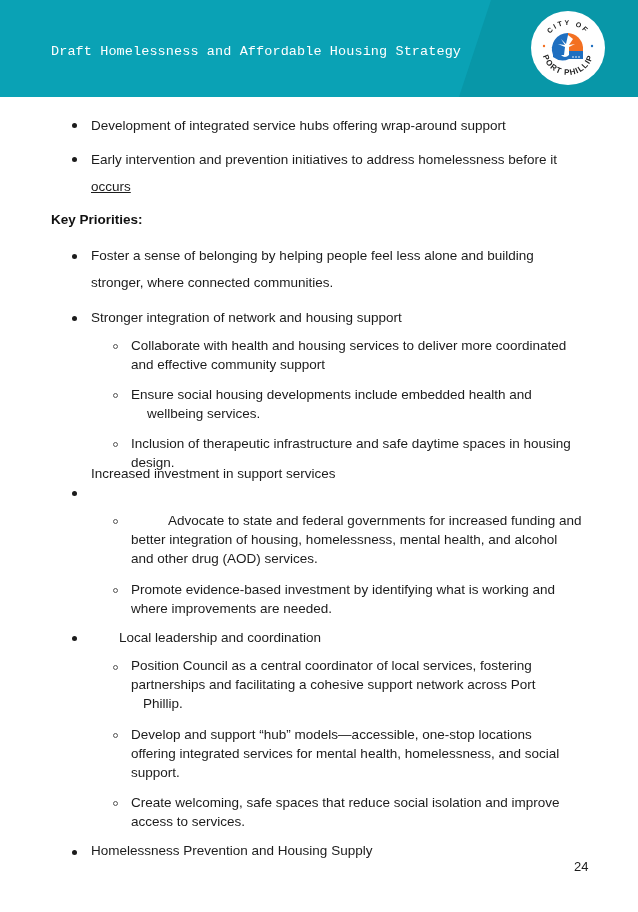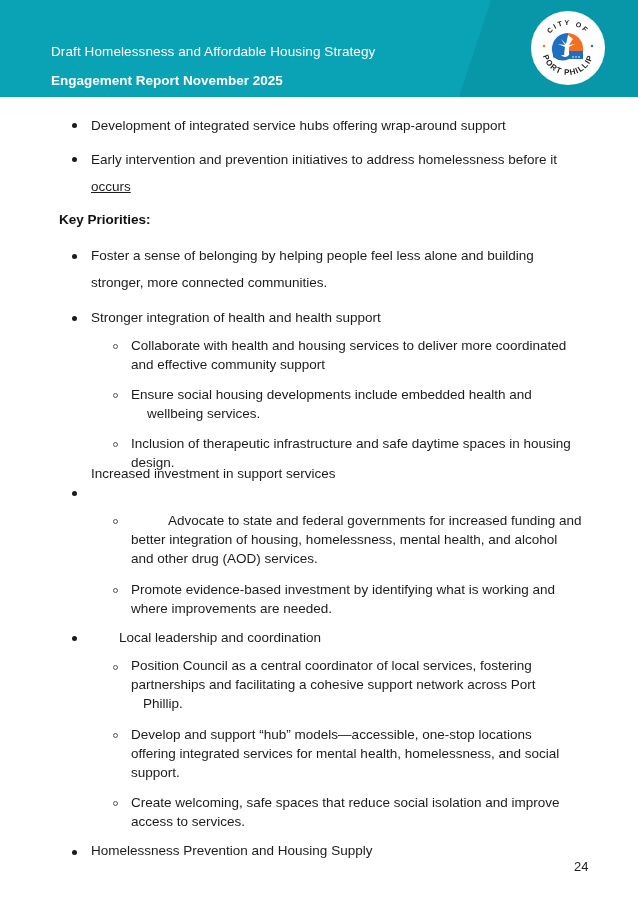--- a/index.html
+++ b/index.html
@@ -11,20 +11,21 @@
     background: #0aa2b5; overflow: hidden;
   }
   .header .panel {
     position: absolute; top: 0; left: 0; width: 638px; height: 97px;
     background: #0897a8;
     clip-path: polygon(491px 0, 638px 0, 638px 97px, 459px 97px);
   }
   .header .title {
     position: absolute; left: 51px; top: 44px; font-size: 13.5px; color: #ffffff;
     letter-spacing: 0.1px;
+    font-family: Liberation Mono, monospace;
   }
   .header .subtitle {
     position: absolute; left: 51px; top: 73px; font-size: 13.5px; font-weight: bold; color: #ffffff;
   }
   .logo {
     position: absolute; left: 531px; top: 11px; width: 74px; height: 74px; border-radius: 50%;
     background: #ffffff;
   }
   .logo svg { width: 74px; height: 74px; display: block; }
 
@@ -34,21 +35,20 @@
   .bullet-circle { position: absolute; width: 5px; height: 5px; border-radius: 50%; border: 1px solid #555; background: transparent; }
   .heading { position: absolute; font-size: 13.5px; font-weight: bold; color: #111; }
   .page-number { position: absolute; left: 574px; top: 859px; font-size: 13px; color: #1c1c1c; }
 </style>
 </head>
 <body>
 
 <div class="header">
   <div class="panel"></div>
   <div class="title">Draft Homelessness and Affordable Housing Strategy</div>
-  <div class="subtitle">Engagement Report November 2025</div>
   <div class="logo">
     <svg viewBox="0 0 74 74" xmlns="http://www.w3.org/2000/svg">
       <defs>
         <path id="arcTop" d="M 14 37 A 23 23 0 0 1 60 37"></path>
         <path id="arcBot" d="M 11 38 A 26 26 0 0 0 63 38"></path>
       </defs>
       <circle cx="37" cy="37" r="36" fill="#ffffff"></circle>
       <text font-family="Liberation Sans, sans-serif" font-size="7" font-weight="bold" fill="#222" letter-spacing="2">
         <textPath href="#arcTop" startOffset="50%" text-anchor="middle">CITY OF</textPath>
       </text>
@@ -71,28 +71,28 @@
 
 <div class="content">
 
   <div class="bullet-dot" style="left:72px;top:123px;"></div>
   <div class="line" style="left:91px;top:116px;">Development of integrated service hubs offering wrap-around support</div>
 
   <div class="bullet-dot" style="left:72px;top:157px;"></div>
   <div class="line" style="left:91px;top:150px;">Early intervention and prevention initiatives to address homelessness before it</div>
   <div class="line" style="left:91px;top:177px;text-decoration:underline;">occurs</div>
 
-  <div class="heading" style="left:59px;top:212px;">Key Priorities:</div>
+  <div class="heading" style="left:51px;top:212px;">Key Priorities:</div>
 
   <div class="bullet-dot" style="left:72px;top:254px;"></div>
   <div class="line" style="left:91px;top:246px;">Foster a sense of belonging by helping people feel less alone and building</div>
-  <div class="line" style="left:91px;top:273px;">stronger, more connected communities.</div>
+  <div class="line" style="left:91px;top:273px;">stronger, where connected communities.</div>
 
   <div class="bullet-dot" style="left:72px;top:316px;"></div>
-  <div class="line" style="left:91px;top:308px;">Stronger integration of health and health support</div>
+  <div class="line" style="left:91px;top:308px;">Stronger integration of network and housing support</div>
 
   <div class="bullet-circle" style="left:113px;top:344px;"></div>
   <div class="line" style="left:131px;top:336px;">Collaborate with health and housing services to deliver more coordinated</div>
   <div class="line" style="left:131px;top:355px;">and effective community support</div>
 
   <div class="bullet-circle" style="left:113px;top:393px;"></div>
   <div class="line" style="left:131px;top:385px;">Ensure social housing developments include embedded health and</div>
   <div class="line" style="left:147px;top:404px;">wellbeing services.</div>
 
   <div class="bullet-circle" style="left:113px;top:442px;"></div>

